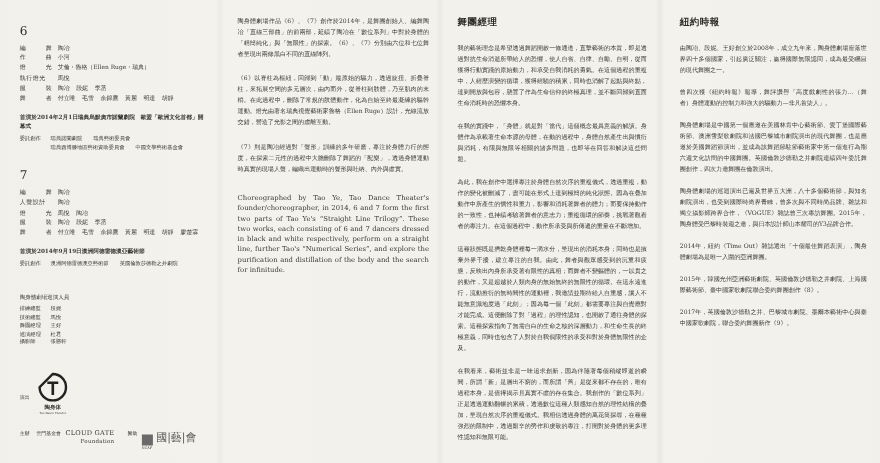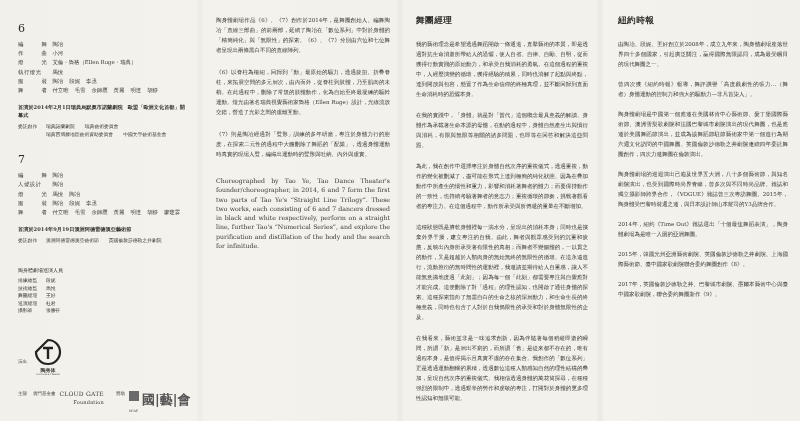--- a/index.html
+++ b/index.html
@@ -33,21 +33,21 @@
   .presenter { position:absolute; left:18px; top:338px; display:flex; align-items:flex-end; }
   .presenter-lbl { font-size:4.5px; margin-right:6px; margin-bottom:12px; }
   .logo-wrap { display:flex; flex-direction:column; align-items:center; }
   .logo-name { font-size:5px; font-weight:bold; margin-top:1px; }
   .logo-sub { font-size:2.5px; }
   .sponsors { position:absolute; left:18px; top:391px; display:flex; align-items:flex-start; font-size:4.5px; }
   .cg { margin-left:6px; display:flex; gap:4px; }
   .cg-en { font-size:6px; letter-spacing:0.2px; line-height:6px; }
   .cg-en .f { display:block; text-align:right; font-size:5px; margin-top:2px; }
   .support { margin-left:12px; display:flex; align-items:flex-start; gap:4px; }
-  .ncaf { display:flex; align-items:flex-start; gap:3px; font-size:13px; font-weight:bold; color:#555; }
+  .ncaf { display:flex; align-items:flex-end; gap:3px; font-size:10px; font-weight:normal; color:#555; }
   .ncaf .box { width:10px; height:10px; background:#6a6a6a; }
   .ncaf-sub { font-size:3px; }
 
   h2 { font-size:8.6px; font-weight:bold; margin:0 0 12px 0; color:#2e2c29; letter-spacing:0.5px; }
   .p2 h2 { font-size:9.5px; font-weight:normal; margin-top:5px; }
   .para { font-size:5.5px; line-height:10px; margin:0 0 12px 0; text-align:justify; }
   .en { font-size:6.2px; line-height:9.3px; margin-top:17px; text-align:justify; }
   .p3 .para { margin-bottom:11px; }
   .p4 .para { margin-bottom:10px; }
 </style>

